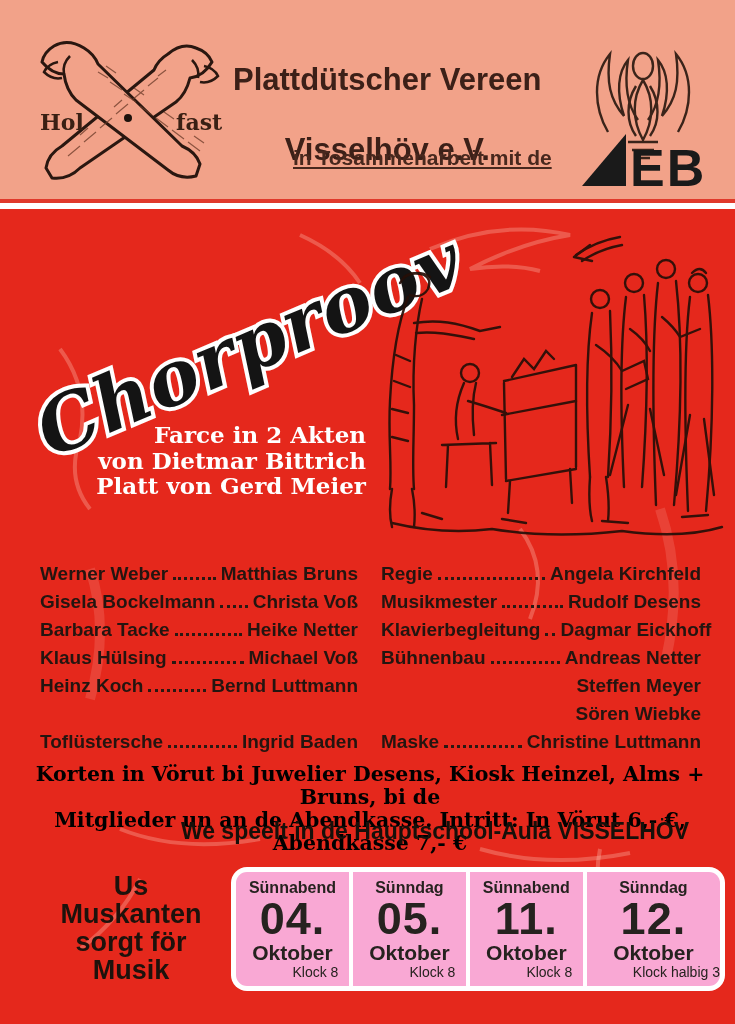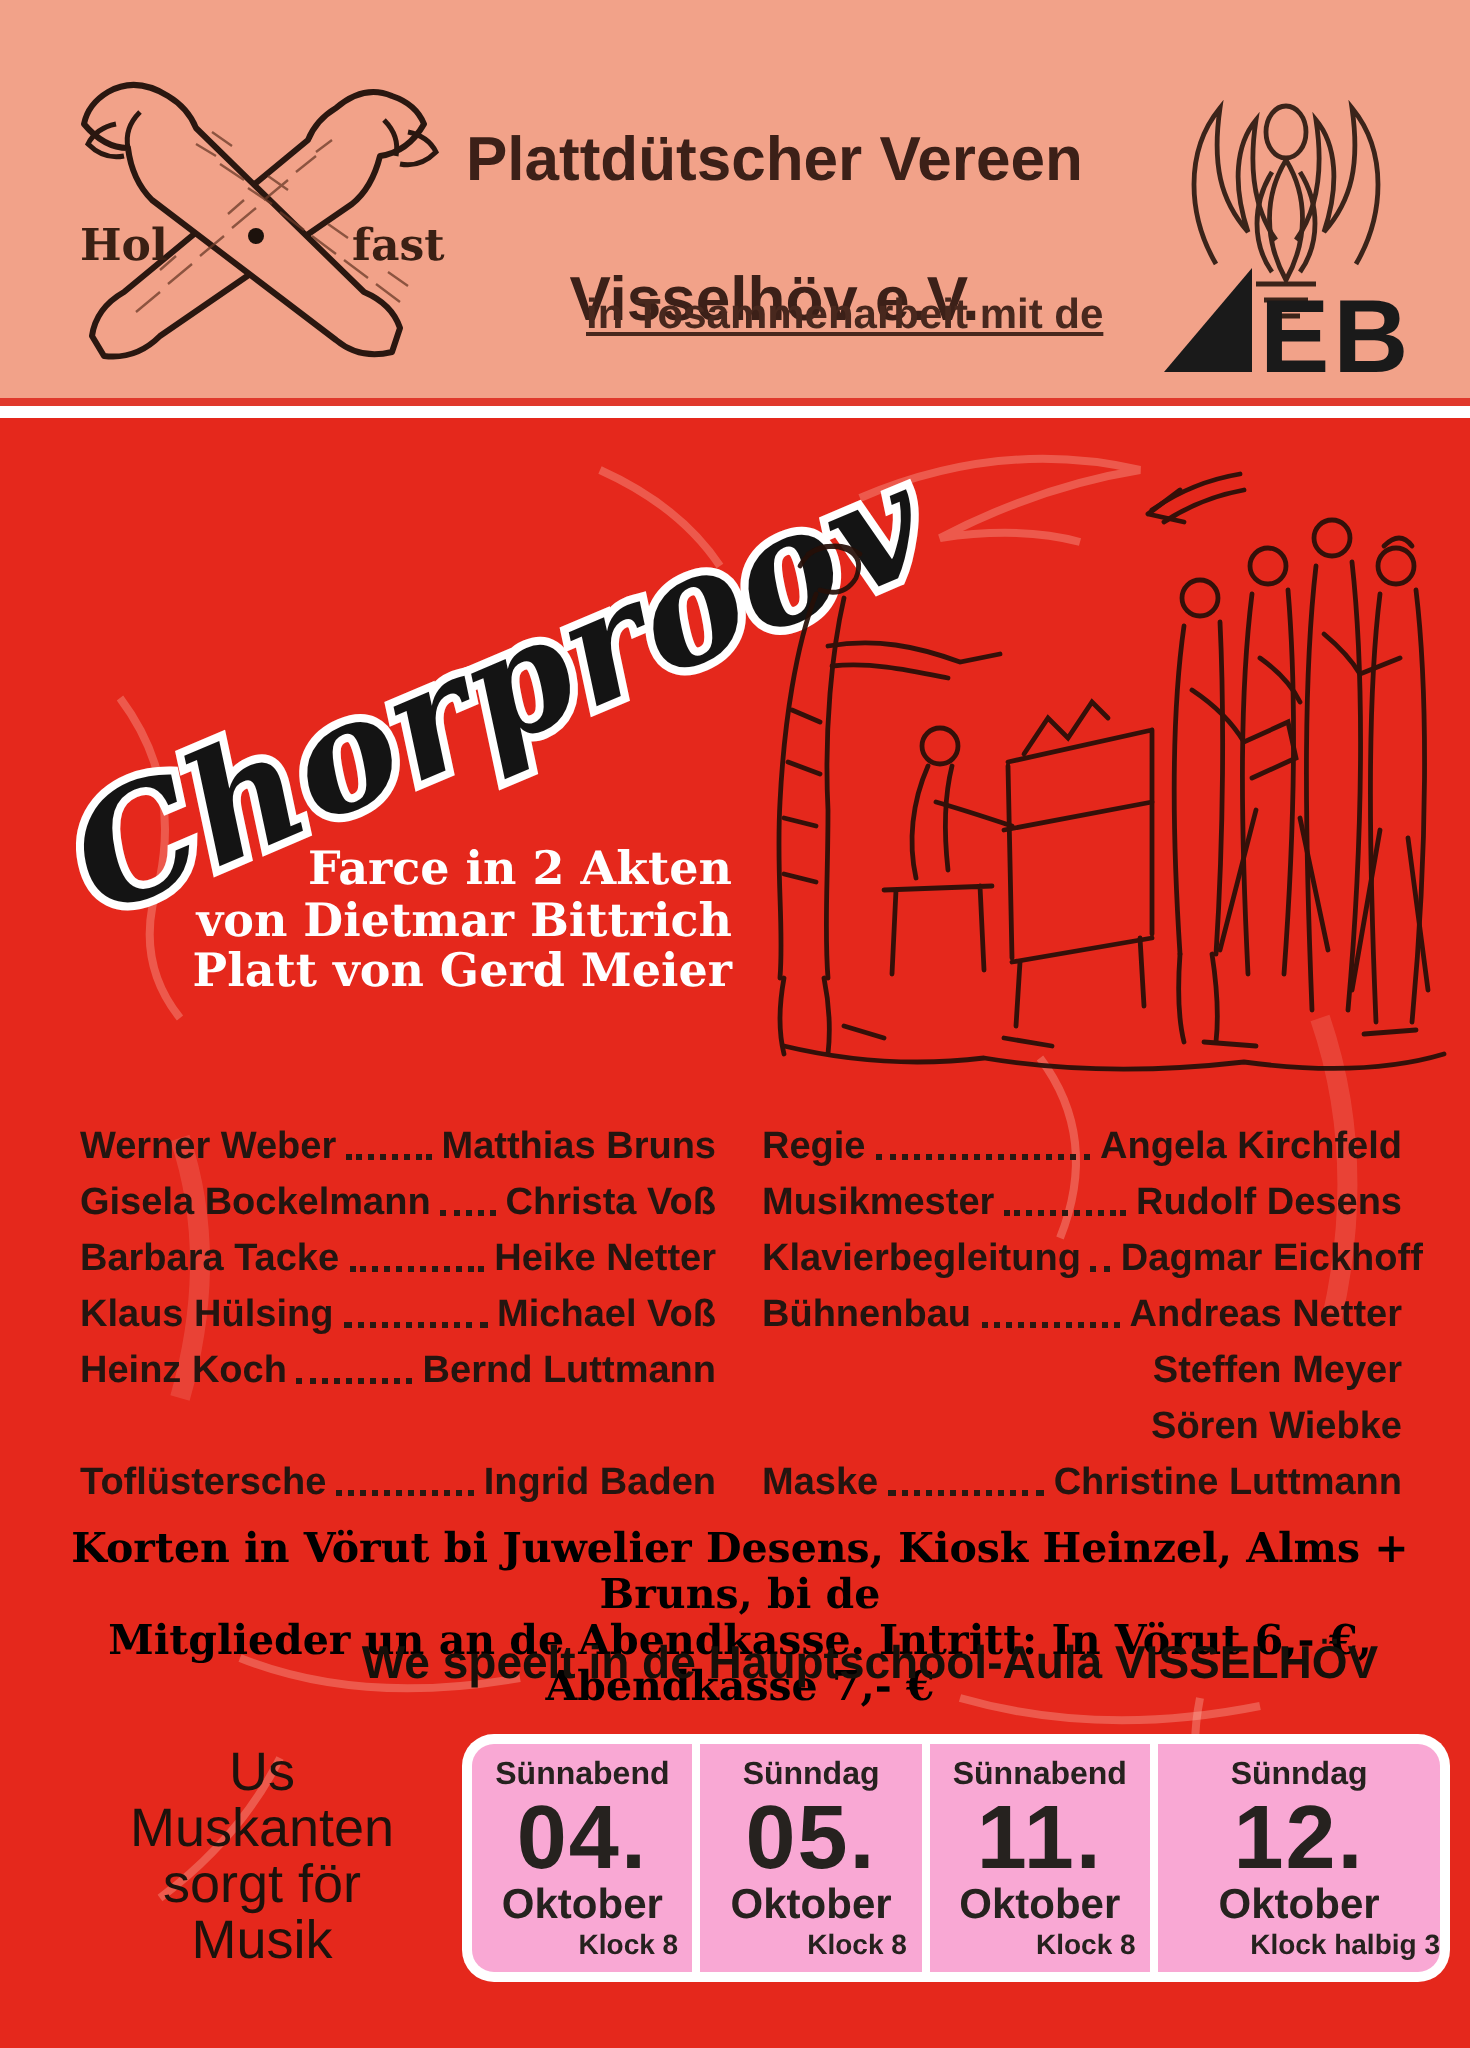--- a/index.html
+++ b/index.html
@@ -31,30 +31,30 @@
   .cast-row.plain{justify-content:flex-end;}
   .cast-row.gap-above{margin-top:28px;}
   
   .tickets{position:absolute;left:28px;top:763px;width:684px;text-align:center;
            font-family:"DejaVu Serif",serif;font-weight:bold;font-size:20.5px;
            line-height:23px;color:#000000;}
   .venue{position:absolute;left:155px;top:818px;width:560px;text-align:center;
          font-size:23px;font-weight:bold;color:#16100a;}
   
   .music-note{position:absolute;left:42px;top:872px;width:178px;text-align:center;
-              font-size:27px;font-weight:normal;color:#1d120c;line-height:28px;}
+              font-size:27px;font-weight:bold;color:#1d120c;line-height:28px;}
   .date-strip{position:absolute;left:231px;top:867px;width:494px;height:124px;
               background:#ffffff;border-radius:16px;padding:5px;box-sizing:border-box;
               display:flex;gap:4px;}
   .date-card{flex:1;background:#f9a8d4;display:flex;flex-direction:column;
              align-items:center;justify-content:center;color:#26221f;}
   .date-card .day{font-size:16px;font-weight:bold;line-height:17px;}
   .date-card .num{font-size:45px;font-weight:bold;line-height:46px;letter-spacing:1px;}
   .date-card .month{font-size:21px;font-weight:bold;line-height:22px;}
-  .date-card .time{font-size:14px;font-weight:bold;line-height:16px;white-space:nowrap;margin-left:46px;}
+  .date-card .time{font-size:14px;font-weight:normal;line-height:16px;white-space:nowrap;margin-left:46px;}
   .date-card:first-child{border-radius:11px 0 0 11px;}
   .date-card:last-child{border-radius:0 11px 11px 0;}
   
   .texture{position:absolute;left:0;top:209px;width:735px;height:815px;pointer-events:none;}
 </style>
 </head>
 <body>
 
 <div class="poster">
 

